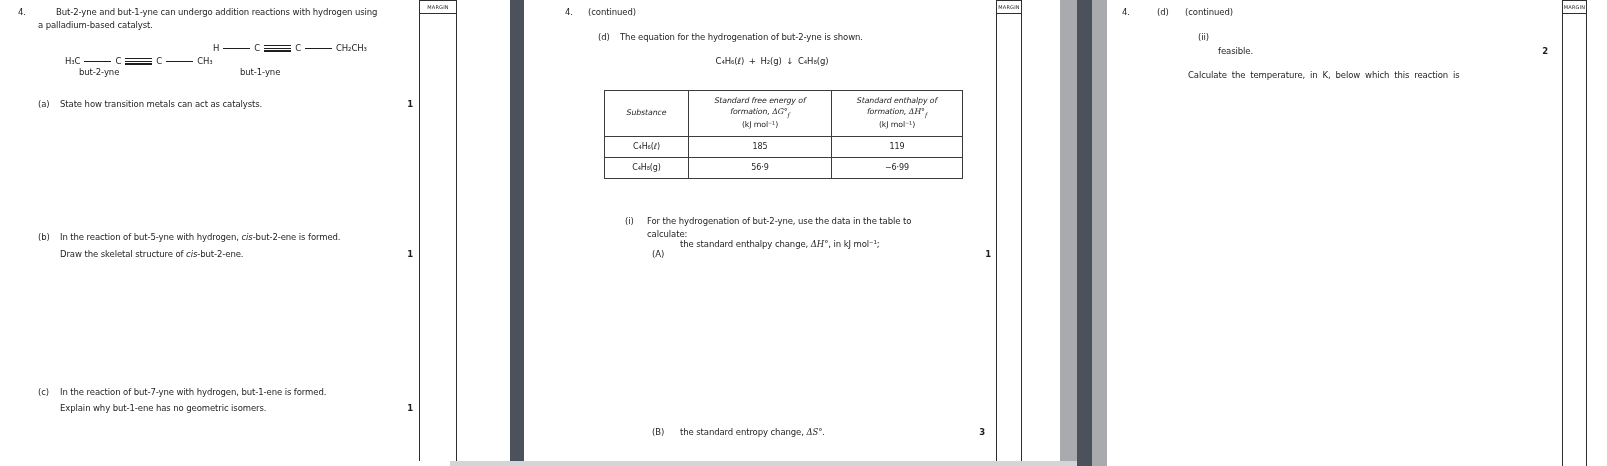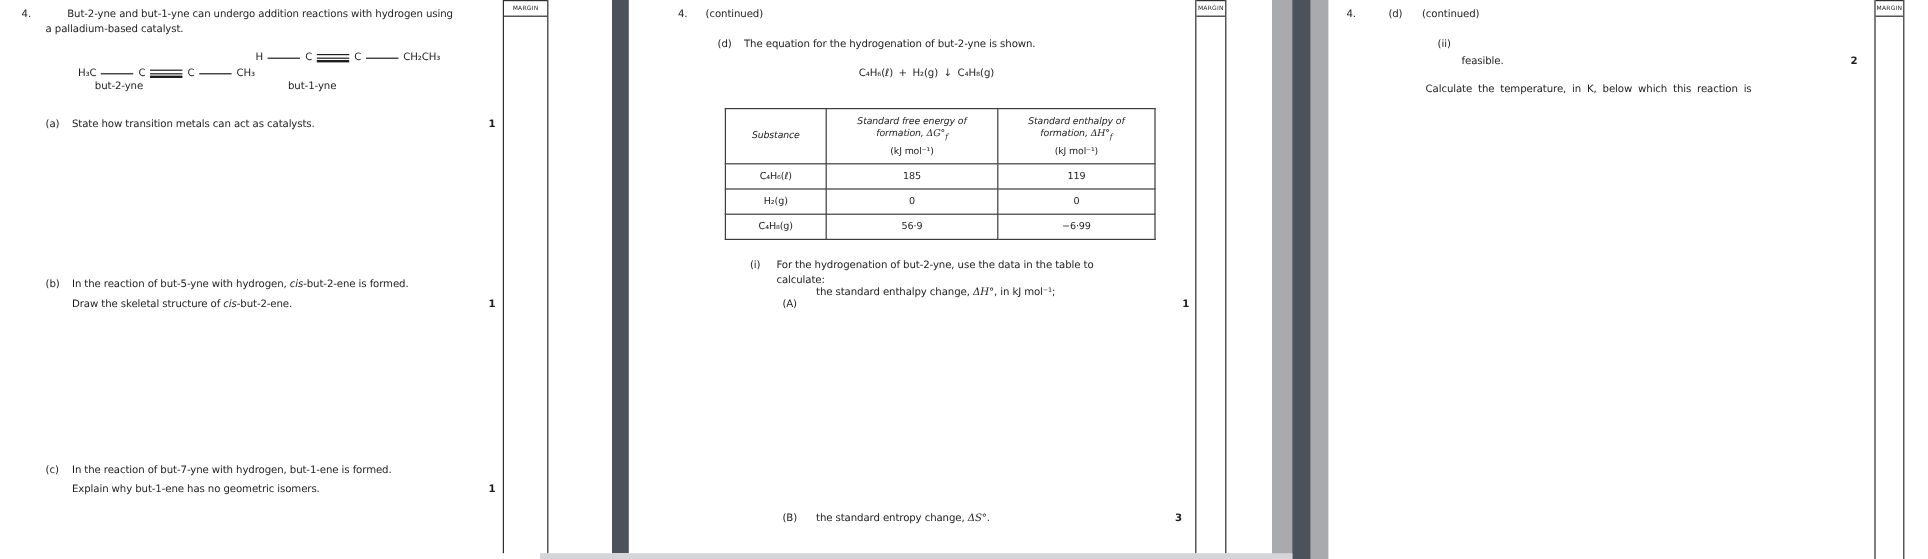--- a/index.html
+++ b/index.html
@@ -121,25 +121,20 @@
         <div><span>formation, </span><span class="sym">ΔH°</span><sub class="sym subf">f</sub></div>
         <div class="up">(kJ mol⁻¹)</div>
       </td>
     </tr>
     <tr class="drow">
       <td class="c1">C₄H₆(ℓ)</td>
       <td class="c2">185</td>
       <td class="c3">119</td>
     </tr>
     <tr class="drow">
-      <td class="c1">H₂(g)</td>
-      <td class="c2">0</td>
-      <td class="c3">0</td>
-    </tr>
-    <tr class="drow">
       <td class="c1">C₄H₈(g)</td>
       <td class="c2">56·9</td>
       <td class="c3">−6·99</td>
     </tr>
   </tbody>
     </table>
 
   <div class="abs" style="left:625px;top:216px;">(i)</div>
   <div class="abs" style="left:647px;top:216px;">For the hydrogenation of but-2-yne, use the data in the table to</div>
   <div class="abs" style="left:647px;top:229px;">calculate:</div>

